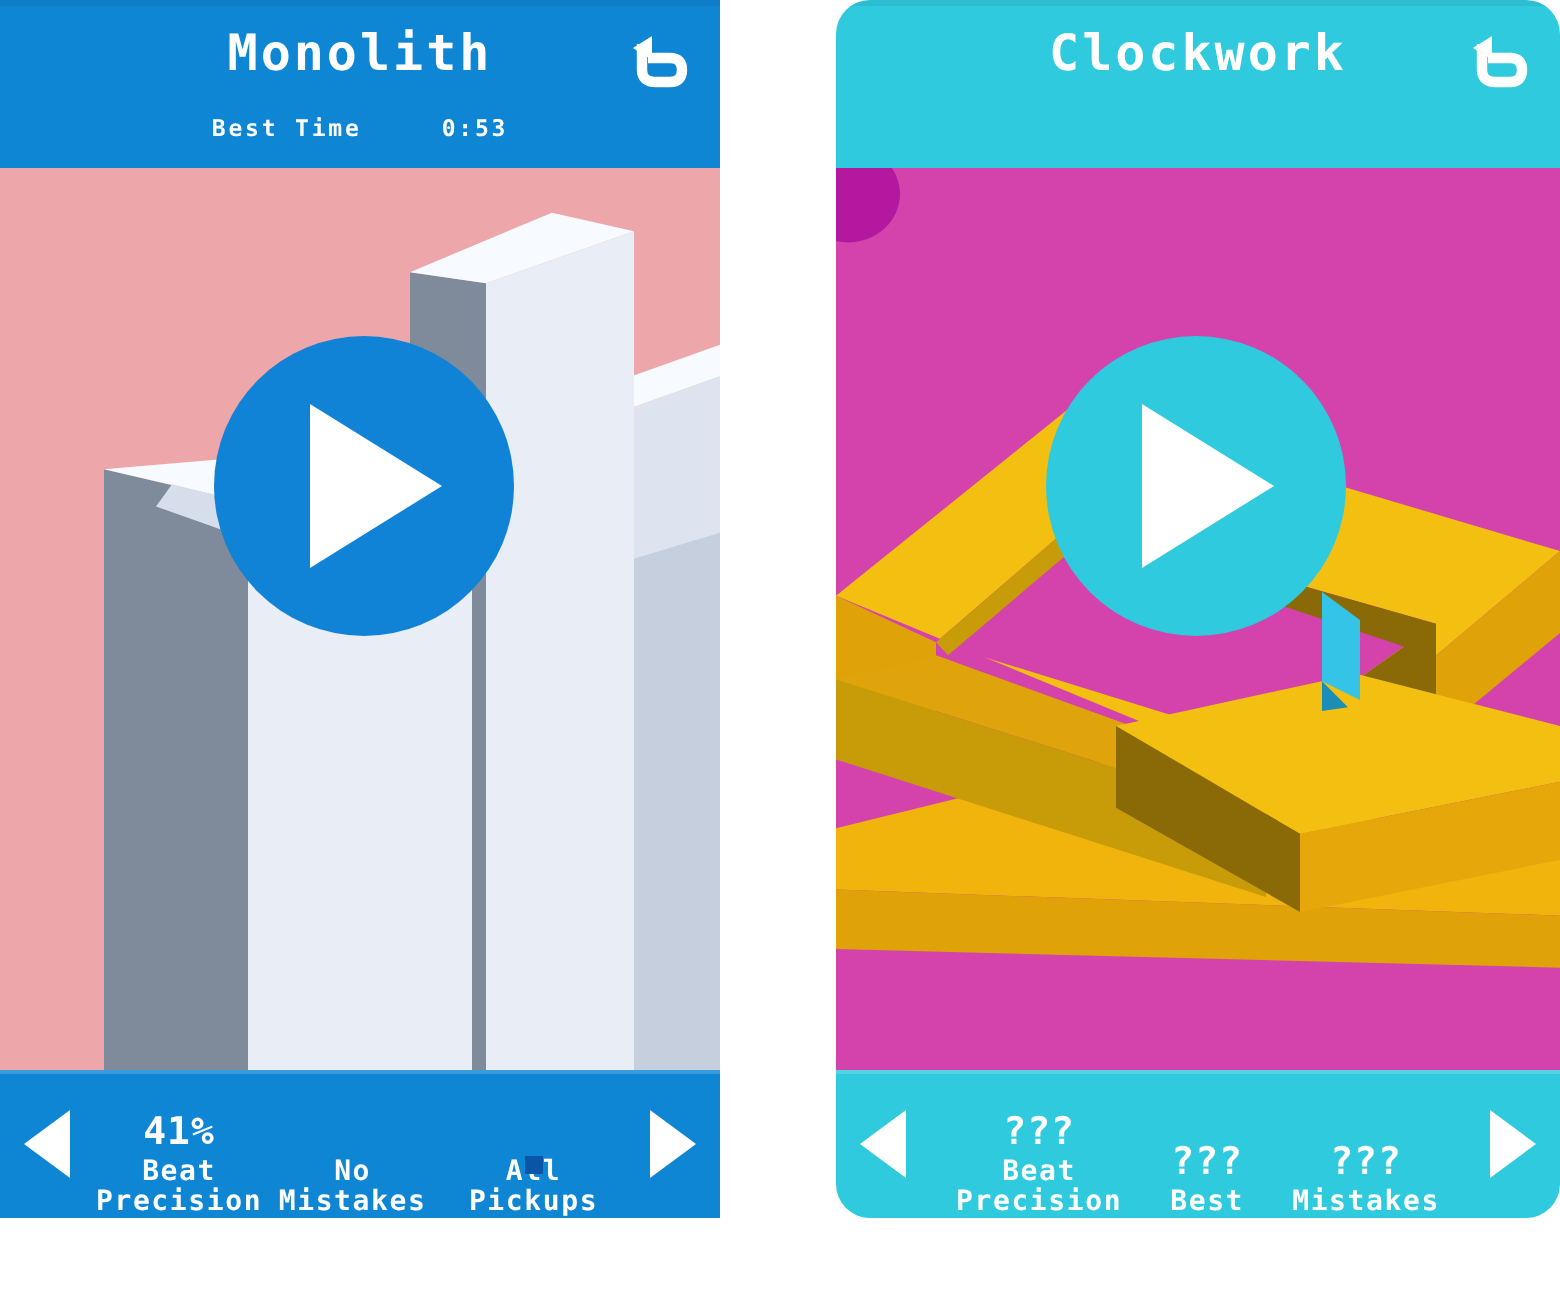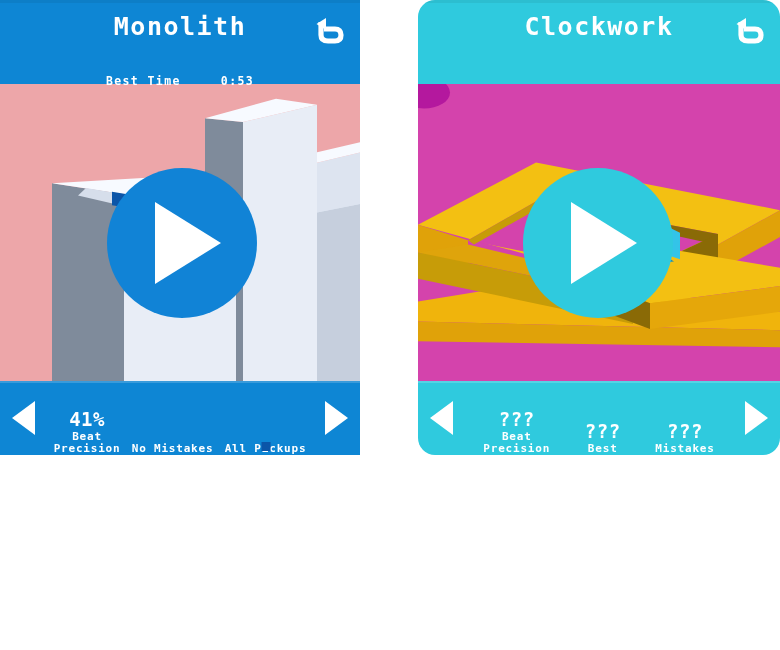--- a/index.html
+++ b/index.html
@@ -13,21 +13,21 @@
     position: relative;
     overflow: hidden;
     font-family: "DejaVu Sans Mono", "Liberation Mono", monospace;
   }
 
   
   .level-card {
     position: absolute;
     top: 0;
     width: 360px;
-    height: 455px;
+    height: 609px;
     overflow: hidden;
   }
   .level-card.left  { left: 0; }
   .level-card.right { left: 418px; width: 362px; border-radius: 17px; }
 
   
   .card-header {
     position: absolute;
     top: 0; left: 0; right: 0;
     height: 84px;
@@ -45,21 +45,21 @@
     left: 0; right: 0;
     text-align: center;
     color: #ffffff;
     font-size: 25px;
     font-weight: bold;
     letter-spacing: 1.5px;
     font-family: "DejaVu Sans Mono", "Liberation Mono", monospace;
   }
   .best-time-row {
     position: absolute;
-    top: 74px;
+    top: 57px;
     left: 0; right: 0;
     text-align: center;
     color: #ffffff;
     font-size: 11.5px;
     font-weight: bold;
     letter-spacing: 1.4px;
   }
   .best-time-row .bt-label { margin-right: 40px; }
   .back-button {
     position: absolute;
@@ -151,21 +151,21 @@
     padding-top: 2px;
   }
   .stat-value {
     font-size: 19px;
     font-weight: bold;
     letter-spacing: 0.5px;
     display: block;
     margin-bottom: 2px;
   }
   .stat-label {
-    font-size: 11px;
+    font-size: 14px;
     font-weight: bold;
     letter-spacing: 0.8px;
     display: block;
     white-space: pre-line;
   }
   .stat-item.badge-only .stat-value { visibility: hidden; }
   .badge-square {
     position: absolute;
     top: 3px;
     left: 50%;

